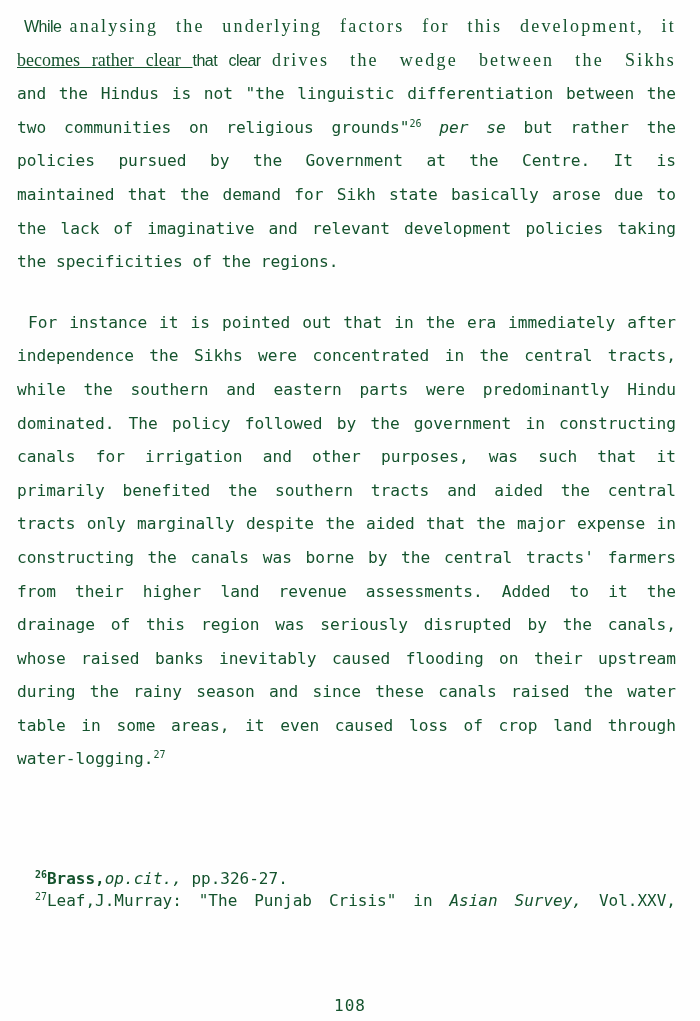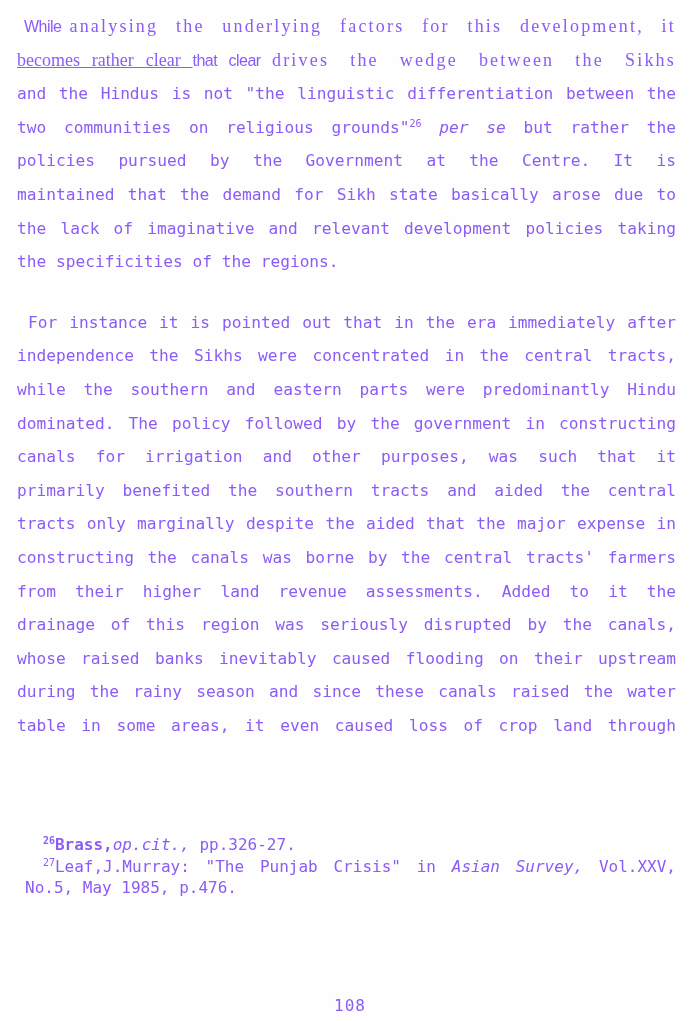--- a/index.html
+++ b/index.html
@@ -5,21 +5,21 @@
   html, body {
     margin: 0;
     padding: 0;
     background: #ffffff;
   }
   .page {
     position: relative;
     width: 700px;
     height: 1021px;
     background: #fefefe;
-    color: #8b5cf6;
+    color: #14532d;
     overflow: hidden;
   }
   .content {
     padding: 10px 24px 0 17px;
   }
   .para {
     font-family: "DejaVu Sans Mono", monospace;
     font-size: 16.2px;
     line-height: 33.6px;
   }
@@ -31,21 +31,20 @@
   }
   .line.no-just {
     text-align: center;
     text-align-last: left;
   }
   .footnotes {
     margin-top: 92px;
     font-family: "DejaVu Sans Mono", monospace;
     font-size: 16px;
     line-height: 21.5px;
-    margin-left: 8px;
   }
   .s-mono { }
   .s-monoit { font-style: italic; }
   .s-monob { font-weight: bold; }
   .s-serif {
     font-family: "Liberation Serif", serif;
     font-size: 18px;
     text-decoration: underline;
   }
   .s-serifsp {
@@ -98,21 +97,21 @@
         <div class="line"><span class="s-mono">dominated. The policy followed by the government in constructing</span></div>
         <div class="line"><span class="s-mono">canals for irrigation and other purposes, was such that it</span></div>
         <div class="line"><span class="s-mono">primarily benefited the southern tracts and aided the central</span></div>
         <div class="line"><span class="s-mono">tracts only marginally despite the aided that the major expense in</span></div>
         <div class="line"><span class="s-mono">constructing the canals was borne by the central tracts' farmers</span></div>
         <div class="line"><span class="s-mono">from their higher land revenue assessments. Added to it the</span></div>
         <div class="line"><span class="s-mono">drainage of this region was seriously disrupted by the canals,</span></div>
         <div class="line"><span class="s-mono">whose raised banks inevitably caused flooding on their upstream</span></div>
         <div class="line"><span class="s-mono">during the rainy season and since these canals raised the water</span></div>
         <div class="line"><span class="s-mono">table in some areas, it even caused loss of crop land through</span></div>
+        <div class="line no-just"><span class="s-mono">water-logging.</span><span class="s-sup">27</span></div>
       </div>
     <div class="footnotes">
         <div class="line no-just" style="padding-left: 18px;"><span class="s-supb">26</span><span class="s-monob">Brass,</span><span class="s-monoit">op.cit.,</span><span class="s-mono"> pp.326-27.</span></div>
         <div class="line" style="padding-left: 18px;"><span class="s-sup">27</span><span class="s-mono">Leaf,J.Murray:  "The Punjab Crisis" in </span><span class="s-monoit">Asian Survey,</span><span class="s-mono"> Vol.XXV,</span></div>
-        <div class="line no-just"><span class="s-mono">No.5, May 1985, p.476.</span></div>
       </div>
   </div>
   <div class="page-number">108</div>
 </div>
 
 </body></html>

